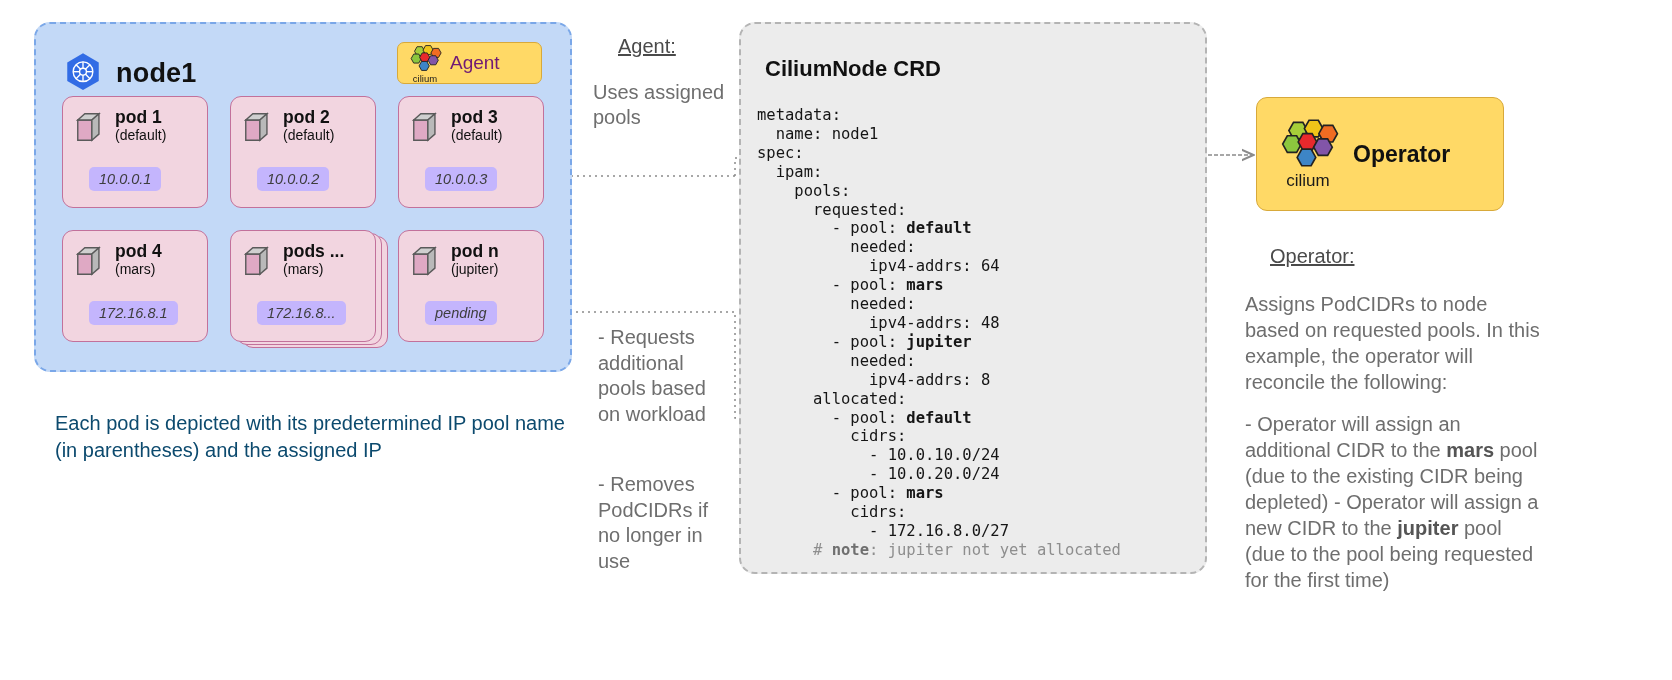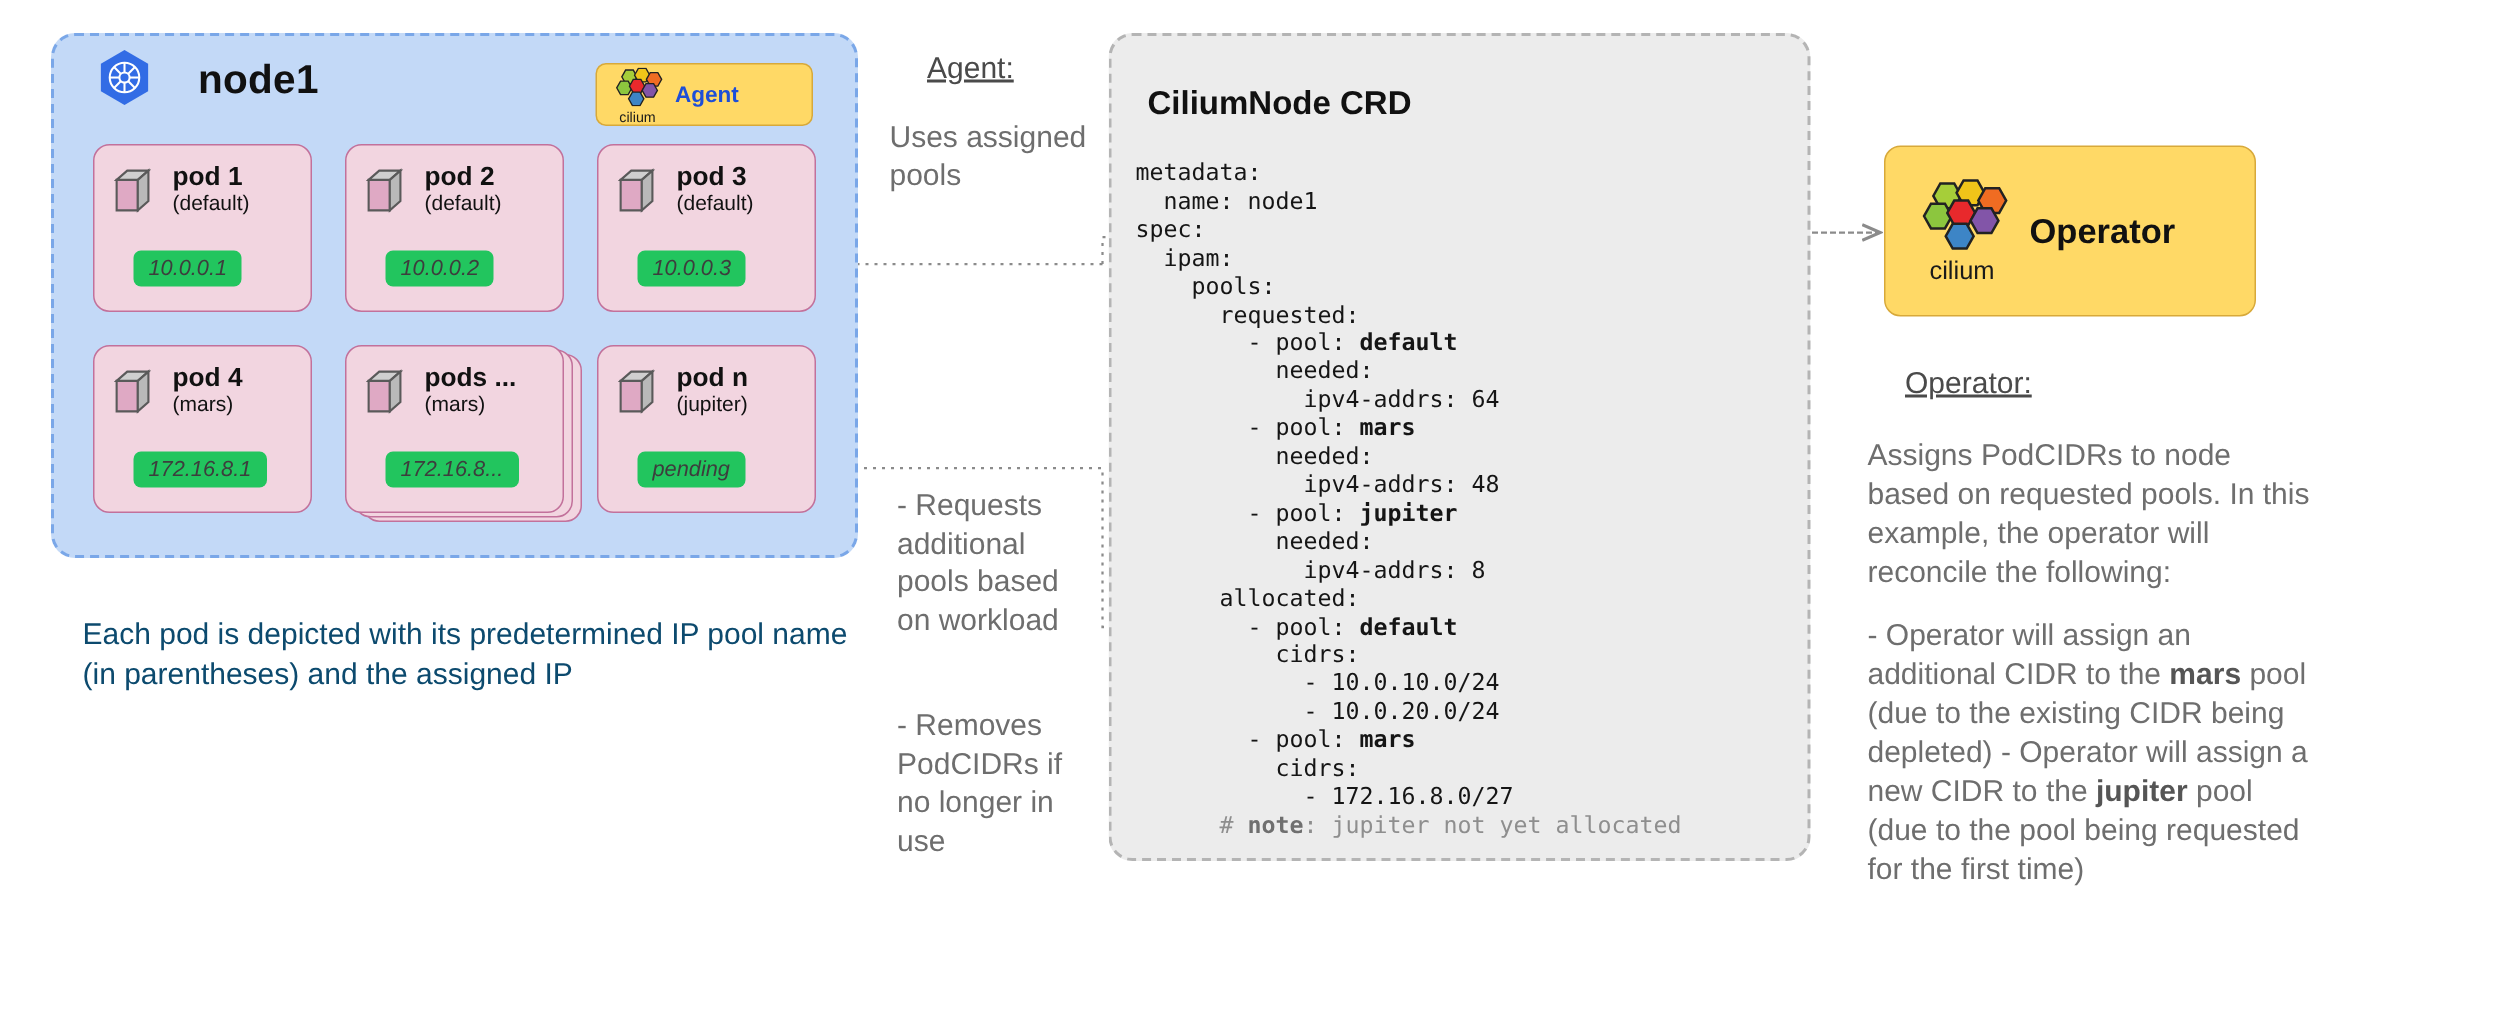--- a/index.html
+++ b/index.html
@@ -13,53 +13,53 @@
   }
   .canvas{position:relative;width:1672px;height:680px;}
 
   
   .node-box{
     position:absolute;left:34px;top:22px;width:538px;height:350px;
     background:#c3d9f7;border:2.5px dashed #7aa7e8;border-radius:16px;
     box-sizing:border-box;
   }
   .node-header{
-    position:absolute;left:26px;top:8px;display:flex;align-items:center;gap:28px;
+    position:absolute;left:26px;top:28px;display:flex;align-items:center;gap:12px;
   }
   .k8s-icon{width:42px;height:42px;display:block;}
   .node-title{font-size:27px;font-weight:bold;color:#111;letter-spacing:.2px;}
 
   .agent-badge{
     position:absolute;right:28px;top:18px;
     width:145px;height:42px;background:#ffd966;border:1.6px solid #d8a93a;
     border-radius:7px;display:flex;align-items:center;gap:8px;
     padding:0 10px;box-sizing:border-box;
   }
   .cilium-mark{position:relative;width:34px;height:36px;flex:0 0 34px;}
   .cilium-mark svg{display:block;}
   .cilium-word{
     position:absolute;left:0;bottom:-2px;width:34px;text-align:center;
     font-size:9.5px;color:#1a1a1a;line-height:1;
   }
-  .agent-label{font-size:15px;font-weight:bold;color:#1d4ed8;}
+  .agent-label{font-size:19px;font-weight:normal;color:#701a75;}
 
   
   .pod{
     position:absolute;width:146px;height:112px;
     background:#f2d5e0;border:1.8px solid #c2719b;border-radius:11px;
     box-sizing:border-box;
   }
   .pod .pod-head{position:absolute;left:13px;top:11px;display:flex;align-items:flex-start;gap:9px;}
   .cube{width:30px;height:32px;display:block;margin-top:3px;}
   .pod-names{display:flex;flex-direction:column;line-height:1.08;}
   .pod-name{font-size:17.5px;font-weight:bold;color:#111;}
   .pod-pool{font-size:14px;color:#111;margin-top:1px;}
   .pod-ip{
     position:absolute;left:26px;bottom:16px;
-    background:#22c55e;border-radius:5px;padding:4px 10px;
+    background:#c4b5fd;border-radius:5px;padding:4px 10px;
     font-size:14.5px;font-style:italic;color:#3d3d3d;
     white-space:nowrap;
   }
   .stack-layer{
     position:absolute;width:146px;height:112px;
     background:#f2d5e0;border:1.8px solid #c2719b;border-radius:11px;
     box-sizing:border-box;
   }
 
   .caption{

